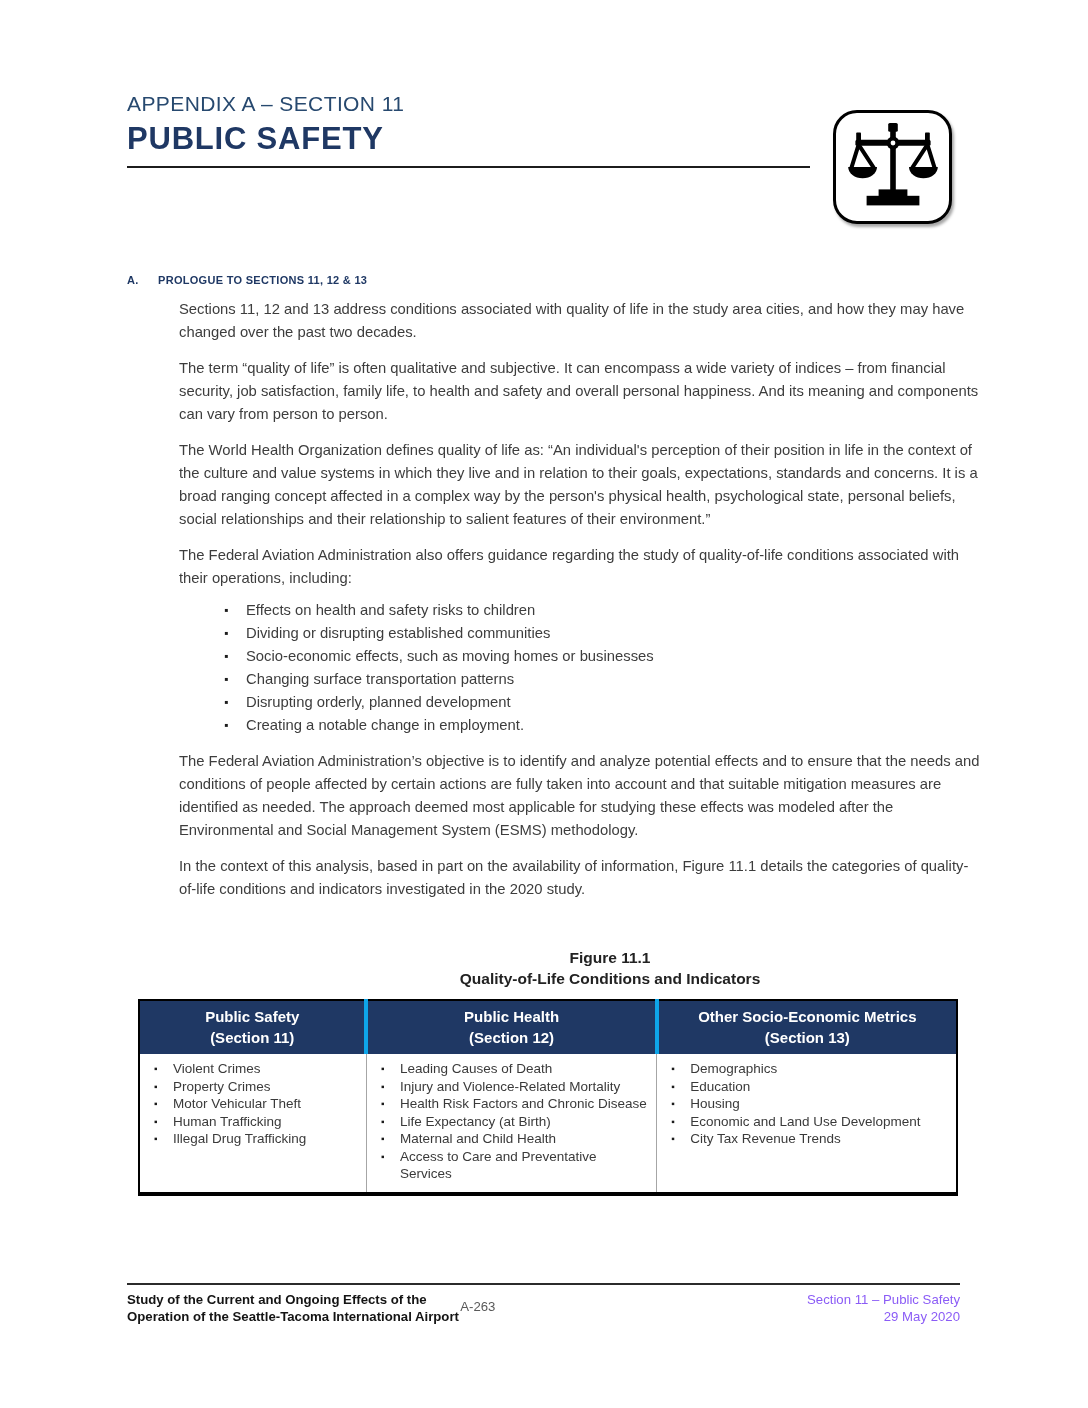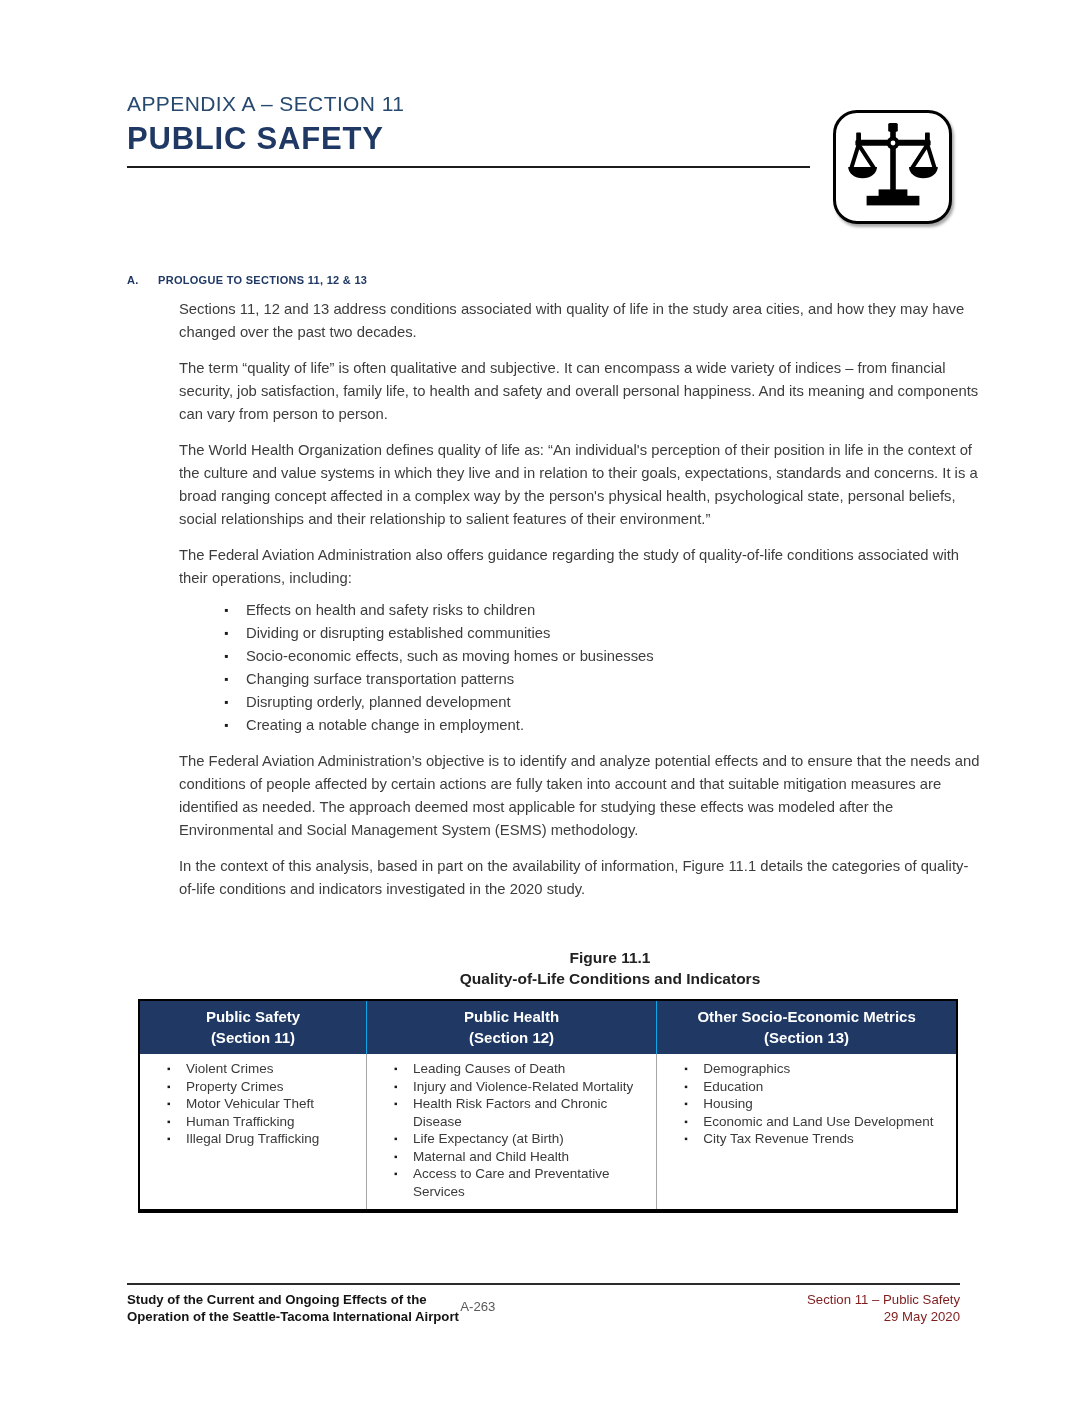--- a/index.html
+++ b/index.html
@@ -53,43 +53,43 @@
   .figure-block { position:absolute; left:138px; top:939px; width:944px;margin-top:8px; }
   .figure-caption { text-align:center; color:#222222; }
   .figure-caption .cap-line { font-size:15.5px; font-weight:bold; line-height:21px; }
   .qol-table {
     margin-top:10px; width:820px; border-collapse:collapse;
     border:2px solid #000; border-bottom:4px solid #000;
   }
   .qol-table th {
     background:#1F3864; color:#ffffff; font-size:15px; font-weight:bold;
     line-height:21px; text-align:center; padding:5px 4px 6px 4px;
-    border-left:1px solid #0ea5e9;
+    border-left:4px solid #0ea5e9;
   }
   .qol-table th:first-child { border-left:none; }
   .qol-table td {
-    vertical-align:top; padding:6px 6px 9px 16px;
+    vertical-align:top; padding:6px 6px 9px 3px;
     border-left:1px solid #a6a6a6;
     font-size:13.5px; line-height:17.5px; color:#3a3a3a;
   }
   .qol-table td:first-child { border-left:none; }
   .cell-list { list-style:none; }
   .cell-list li { position:relative; padding-left:30px; }
   .cell-list li::before {
     content:"▪"; position:absolute; left:11px; top:0;
     font-size:10px; color:#1c1c1c;
   }
 
   
   .footer { position:absolute; left:127px; top:1283px; width:833px; }
   .footer-rule { border-top:2px solid #2b2b2b; }
   .footer-row { display:flex; margin-top:6px; }
   .footer-left  { flex:1.2; font-size:13.2px; font-weight:bold; color:#141414; line-height:17px; }
   .footer-center{ flex:0.6; font-size:13.2px; color:#595959; text-align:left; padding-top:8px; }
-  .footer-right { flex:1.2; font-size:13.2px; color:#7f1d1d; text-align:right; line-height:17px; }
+  .footer-right { flex:1.2; font-size:13.2px; color:#8b5cf6; text-align:right; line-height:17px; }
 </style>
 </head>
 <body>
 
 <div class="page">
 
   <div class="masthead">
     <div class="eyebrow">APPENDIX A – SECTION 11</div>
     <div class="doc-title">PUBLIC SAFETY</div>
     <div class="masthead-rule"></div>

